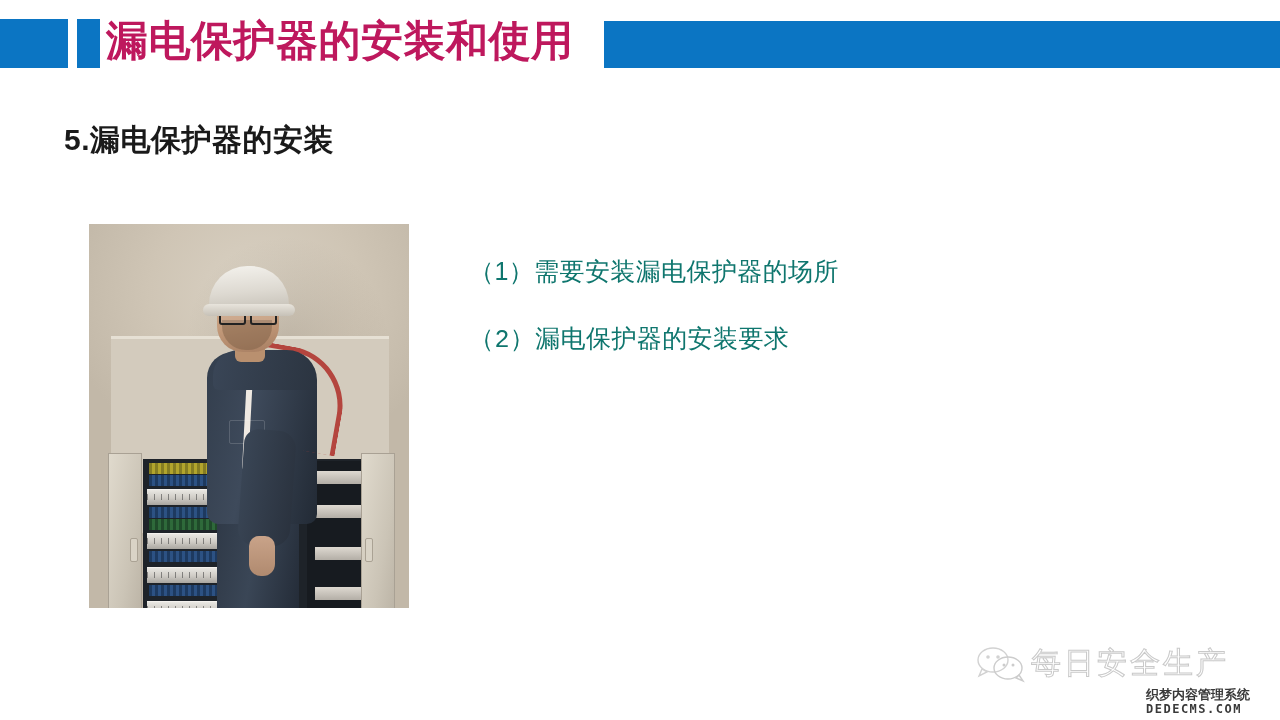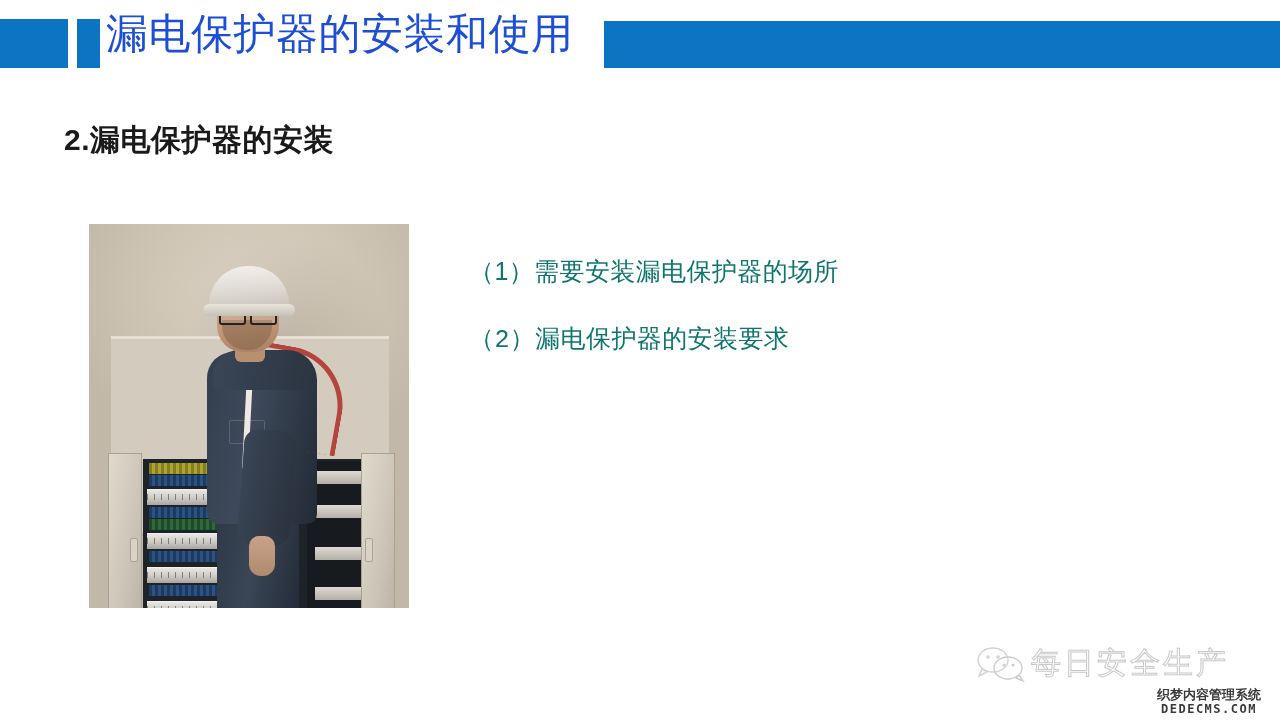--- a/index.html
+++ b/index.html
@@ -35,26 +35,26 @@
     position: absolute;
     left: 77px;
     top: 19px;
     width: 23px;
     height: 49px;
     background: #0b75c3;
   }
   .hdr-title {
     position: absolute;
     left: 106px;
-    top: 3px;
+    top: 10px;
     height: 62px;
     line-height: 62px;
     font-size: 42px;
-    font-weight: normal;
-    color: #1d4ed8;
+    font-weight: bold;
+    color: #be185d;
     letter-spacing: 0.5px;
     white-space: nowrap;
   }
   .hdr-block-right {
     position: absolute;
     left: 604px;
     top: 21px;
     width: 676px;
     height: 47px;
     background: #0b75c3;
@@ -297,21 +297,20 @@
     -webkit-text-stroke: 1px #c9c9c9;
     letter-spacing: 3px;
     white-space: nowrap;
     font-family: Liberation Mono, monospace;
   }
   #dede-watermark {
     position: absolute;
     left: 1146px;
     top: 688px;
     width: 126px;
-    text-align: center;
   }
   .dede-cn {
     font-size: 13px;
     font-weight: bold;
     color: #3a3a3a;
     letter-spacing: 0px;
     line-height: 14px;
     white-space: nowrap;
   }
   .dede-en {
@@ -327,21 +326,21 @@
 </head>
 <body>
 
 <div id="header-band">
   <div class="hdr-block-left"></div>
   <div class="hdr-block-tick"></div>
   <div class="hdr-title">漏电保护器的安装和使用</div>
   <div class="hdr-block-right"></div>
 </div>
 
-<div id="section-subtitle">2.漏电保护器的安装</div>
+<div id="section-subtitle">5.漏电保护器的安装</div>
 
 <div id="photo-frame">
   <div class="ph-wall"></div>
   <div class="ph-wall-shadow"></div>
 
   <div class="ph-cab-outer">
     <div class="ph-cab-inner">
       <div class="ph-wire y" style="left:6px; top:4px;  width:120px;"></div>
       <div class="ph-wire" style="left:6px; top:16px; width:136px;"></div>
       <div class="ph-row" style="top:30px;"></div>

